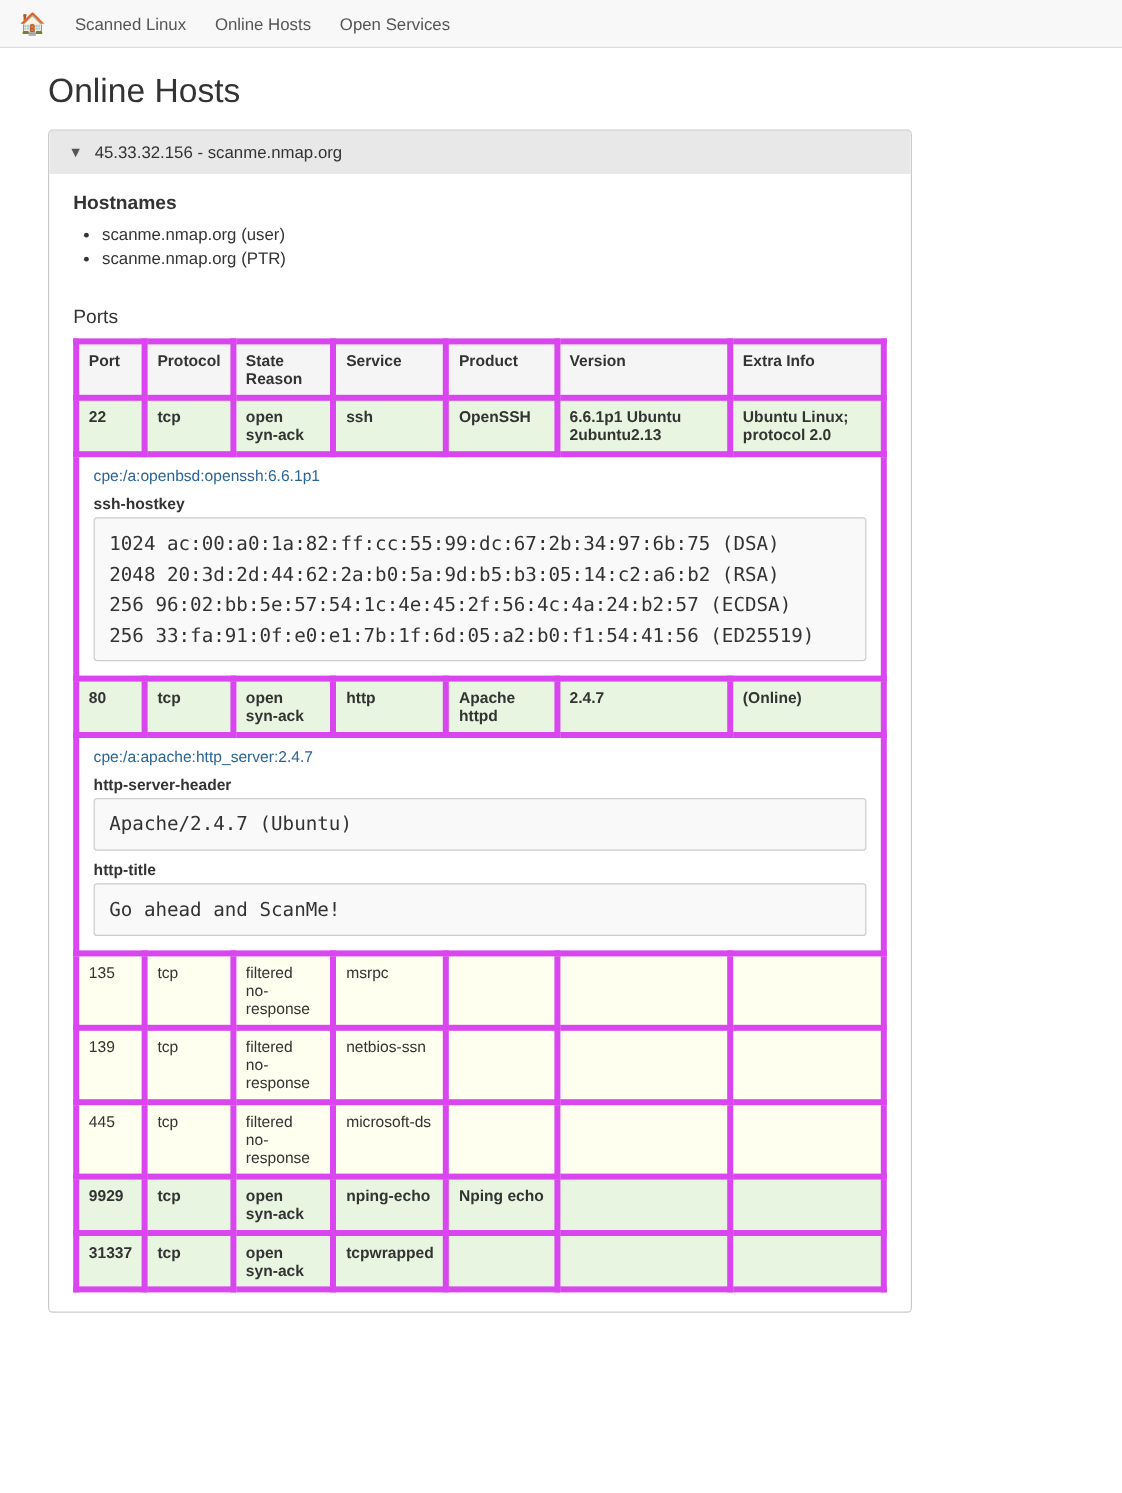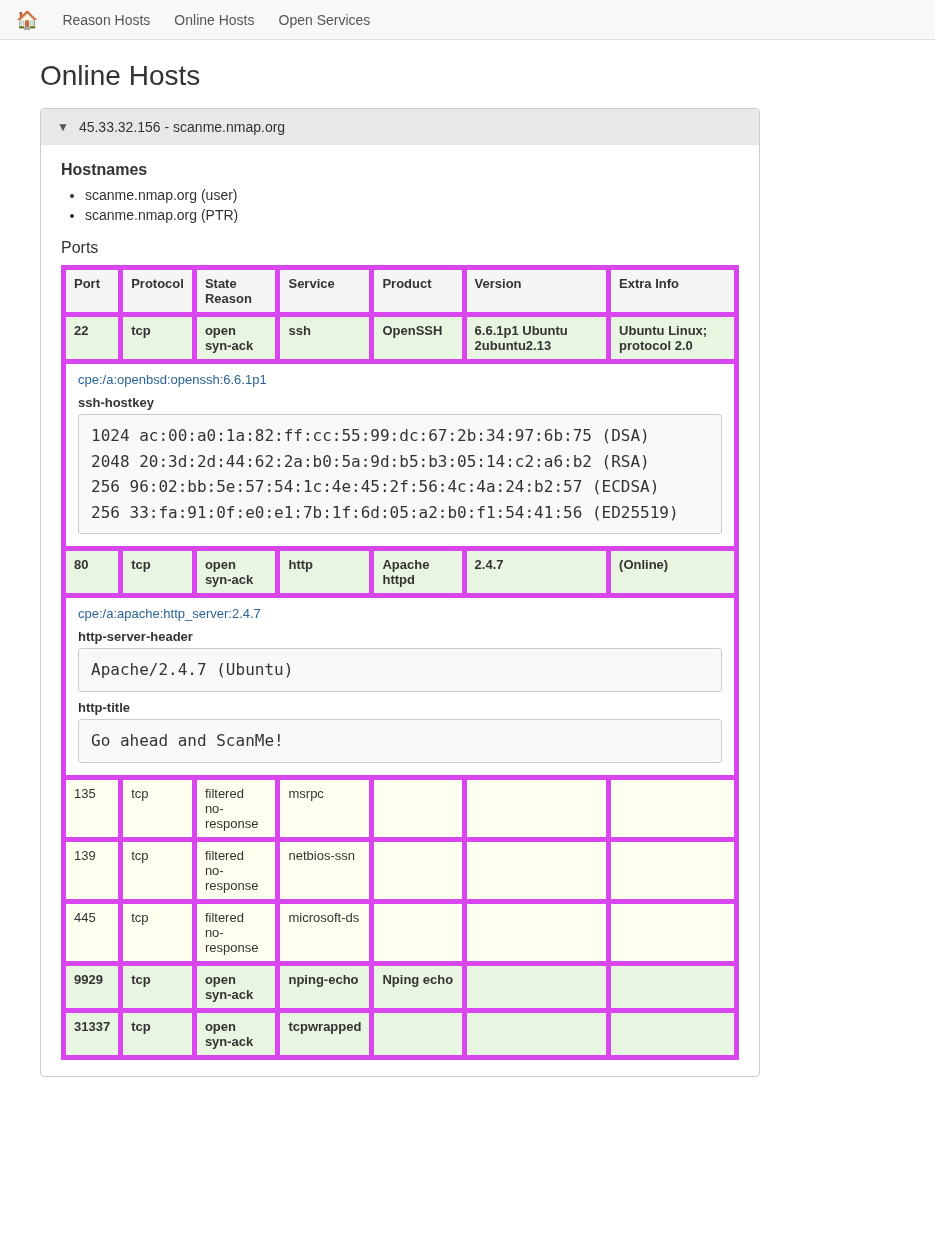--- a/index.html
+++ b/index.html
@@ -32,21 +32,21 @@
       display: flex; align-items: center; gap: 10px;
       cursor: pointer;
     }
     .host-header .chevron { font-size: 12px; color: #555; }
     .host-header .host-label { font-size: 14px; color: #333; }
 
     .host-body { padding: 16px 20px; }
 
     .section-title { font-size: 16px; font-weight: bold; margin-bottom: 8px; color: #333; }
 
-    .hostname-list { list-style: disc; padding-left: 24px; margin-bottom: 16px; }
+    .hostname-list { list-style: disc; padding-left: 24px; margin-bottom: 33px; }
     .hostname-list li { margin-bottom: 4px; color: #333; font-size: 14px; }
 
     
     .ports-title { font-size: 16px; font-weight: normal; margin-bottom: 8px; }
 
     .ports-table { width: 100%; border-collapse: collapse; font-size: 13px; }
     .ports-table th, .ports-table td {
       border: 5px solid #d946ef; padding: 6px 8px;
       vertical-align: top; text-align: left;
     }
@@ -61,21 +61,21 @@
       padding: 8px 12px; font-family: monospace; font-size: 16px;
       color: #333; white-space: pre-wrap; line-height: 1.6;
       border-radius: 3px;
     }
   </style>
 </head>
 <body>
 
 <nav class="nav-bar">
   <span class="nav-home">🏠</span>
-  <a href="#">Reason Hosts</a>
+  <a href="#">Scanned Linux</a>
   <a href="#">Online Hosts</a>
   <a href="#">Open Services</a>
 </nav>
 
 <div class="main-content">
   <h1 class="page-title">Online Hosts</h1>
 
   <div class="host-card">
 
     <div class="host-header">

